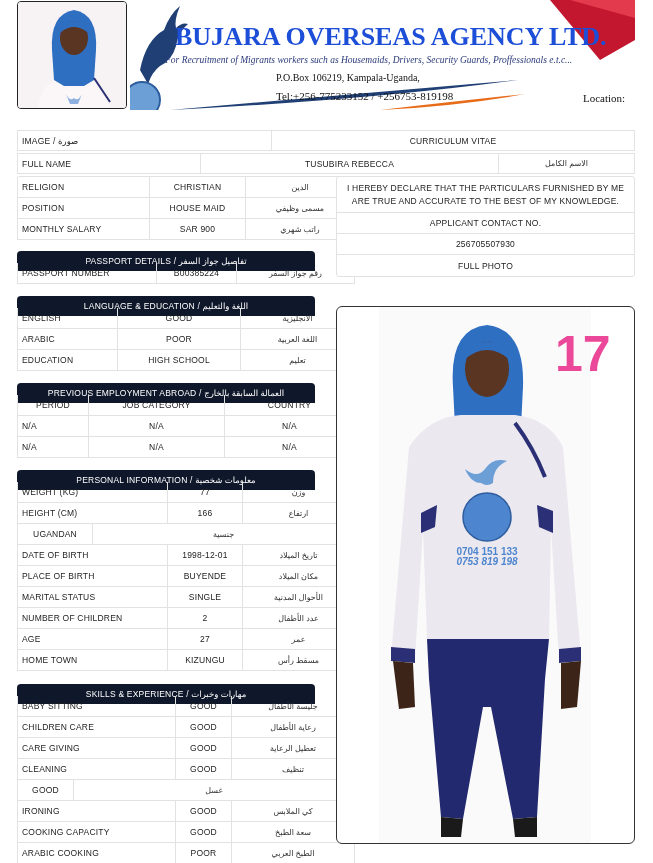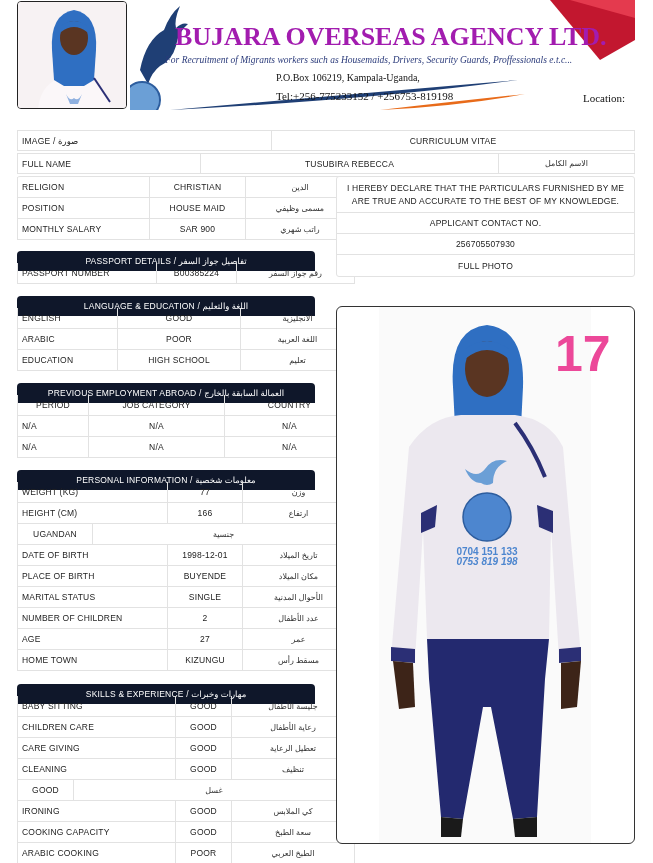--- a/index.html
+++ b/index.html
@@ -1,21 +1,21 @@
 <!DOCTYPE html>
 <html><head>
 <meta charset="utf-8">
 <style>
   * { box-sizing: border-box; margin: 0; padding: 0; }
   body { width: 653px; height: 863px; background: #ffffff; font-family: "Liberation Sans", sans-serif; color: #222; position: relative; overflow: hidden; }
   .abs { position: absolute; }
   
   #portrait { left: 17px; top: 1px; width: 110px; height: 108px; border: 1.5px solid #222; border-radius: 4px; background: #f6f1f2; overflow: hidden; }
   #banner { left: 130px; top: 0; width: 505px; height: 110px; background: #fff; overflow: hidden; }
-  .banner-title { position: absolute; left: 45px; top: 22px; font-family: "Liberation Serif", serif; font-weight: bold; font-size: 26px; color: #a21caf; letter-spacing: 0px; white-space: nowrap; }
+  .banner-title { position: absolute; left: 45px; top: 22px; font-family: "Liberation Serif", serif; font-weight: bold; font-size: 26px; color: #1d4ed8; letter-spacing: 0px; white-space: nowrap; }
   .banner-sub { position: absolute; left: 35px; top: 55px; font-family: "Liberation Serif", serif; font-style: italic; font-size: 9.5px; color: #2a3a7a; white-space: nowrap; }
   .banner-addr { position: absolute; left: 146px; top: 72px; font-family: Liberation Serif, serif; font-size: 10px; color: #111; white-space: nowrap; }
   .banner-tel { position: absolute; left: 146px; top: 90px; font-family: "Liberation Serif", serif; font-size: 11px; color: #111; white-space: nowrap; }
   .banner-loc { position: absolute; left: 453px; top: 92px; font-family: "Liberation Serif", serif; font-size: 11px; color: #111; white-space: nowrap; }
 
   
   .row { position: absolute; display: flex; border: 1px solid #e2e2e2; background: #fff; font-size: 8.5px; letter-spacing: 0.2px; }
   .cell { border-right: 1px solid #e2e2e2; display: flex; align-items: center; padding: 0 4px; white-space: nowrap; overflow: hidden; }
   .cell:last-child { border-right: none; }
   .c { justify-content: center; }

